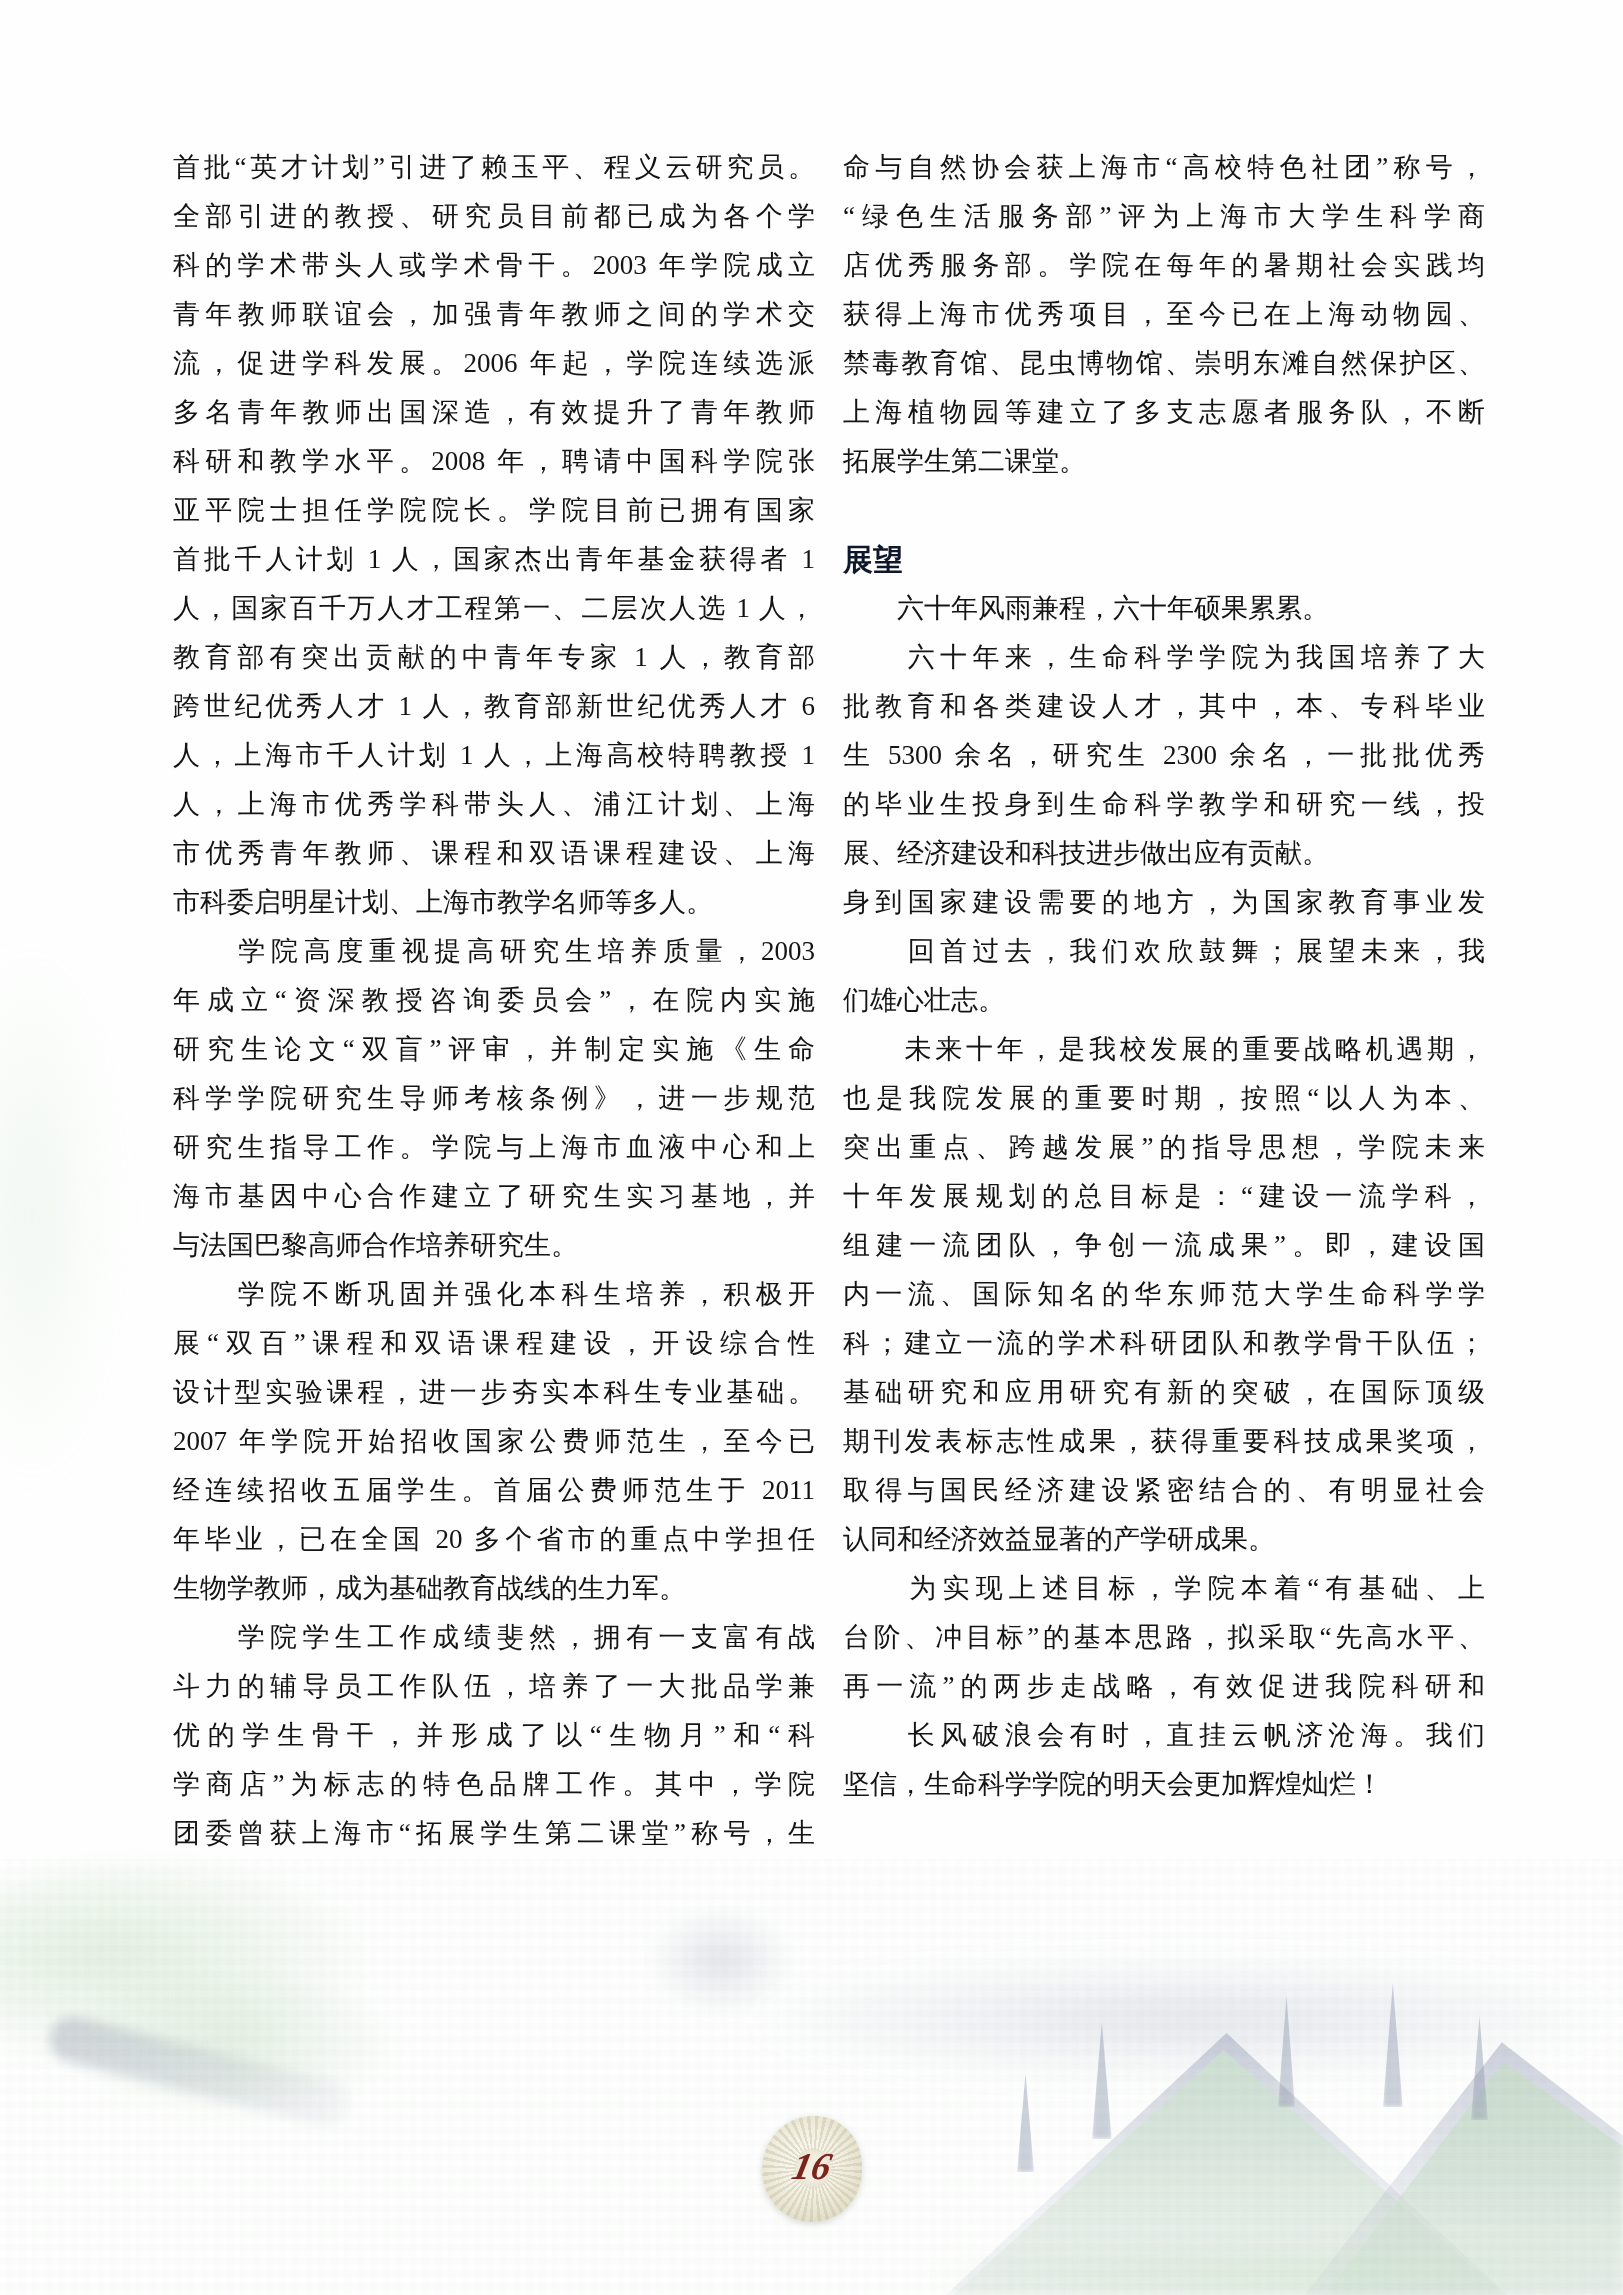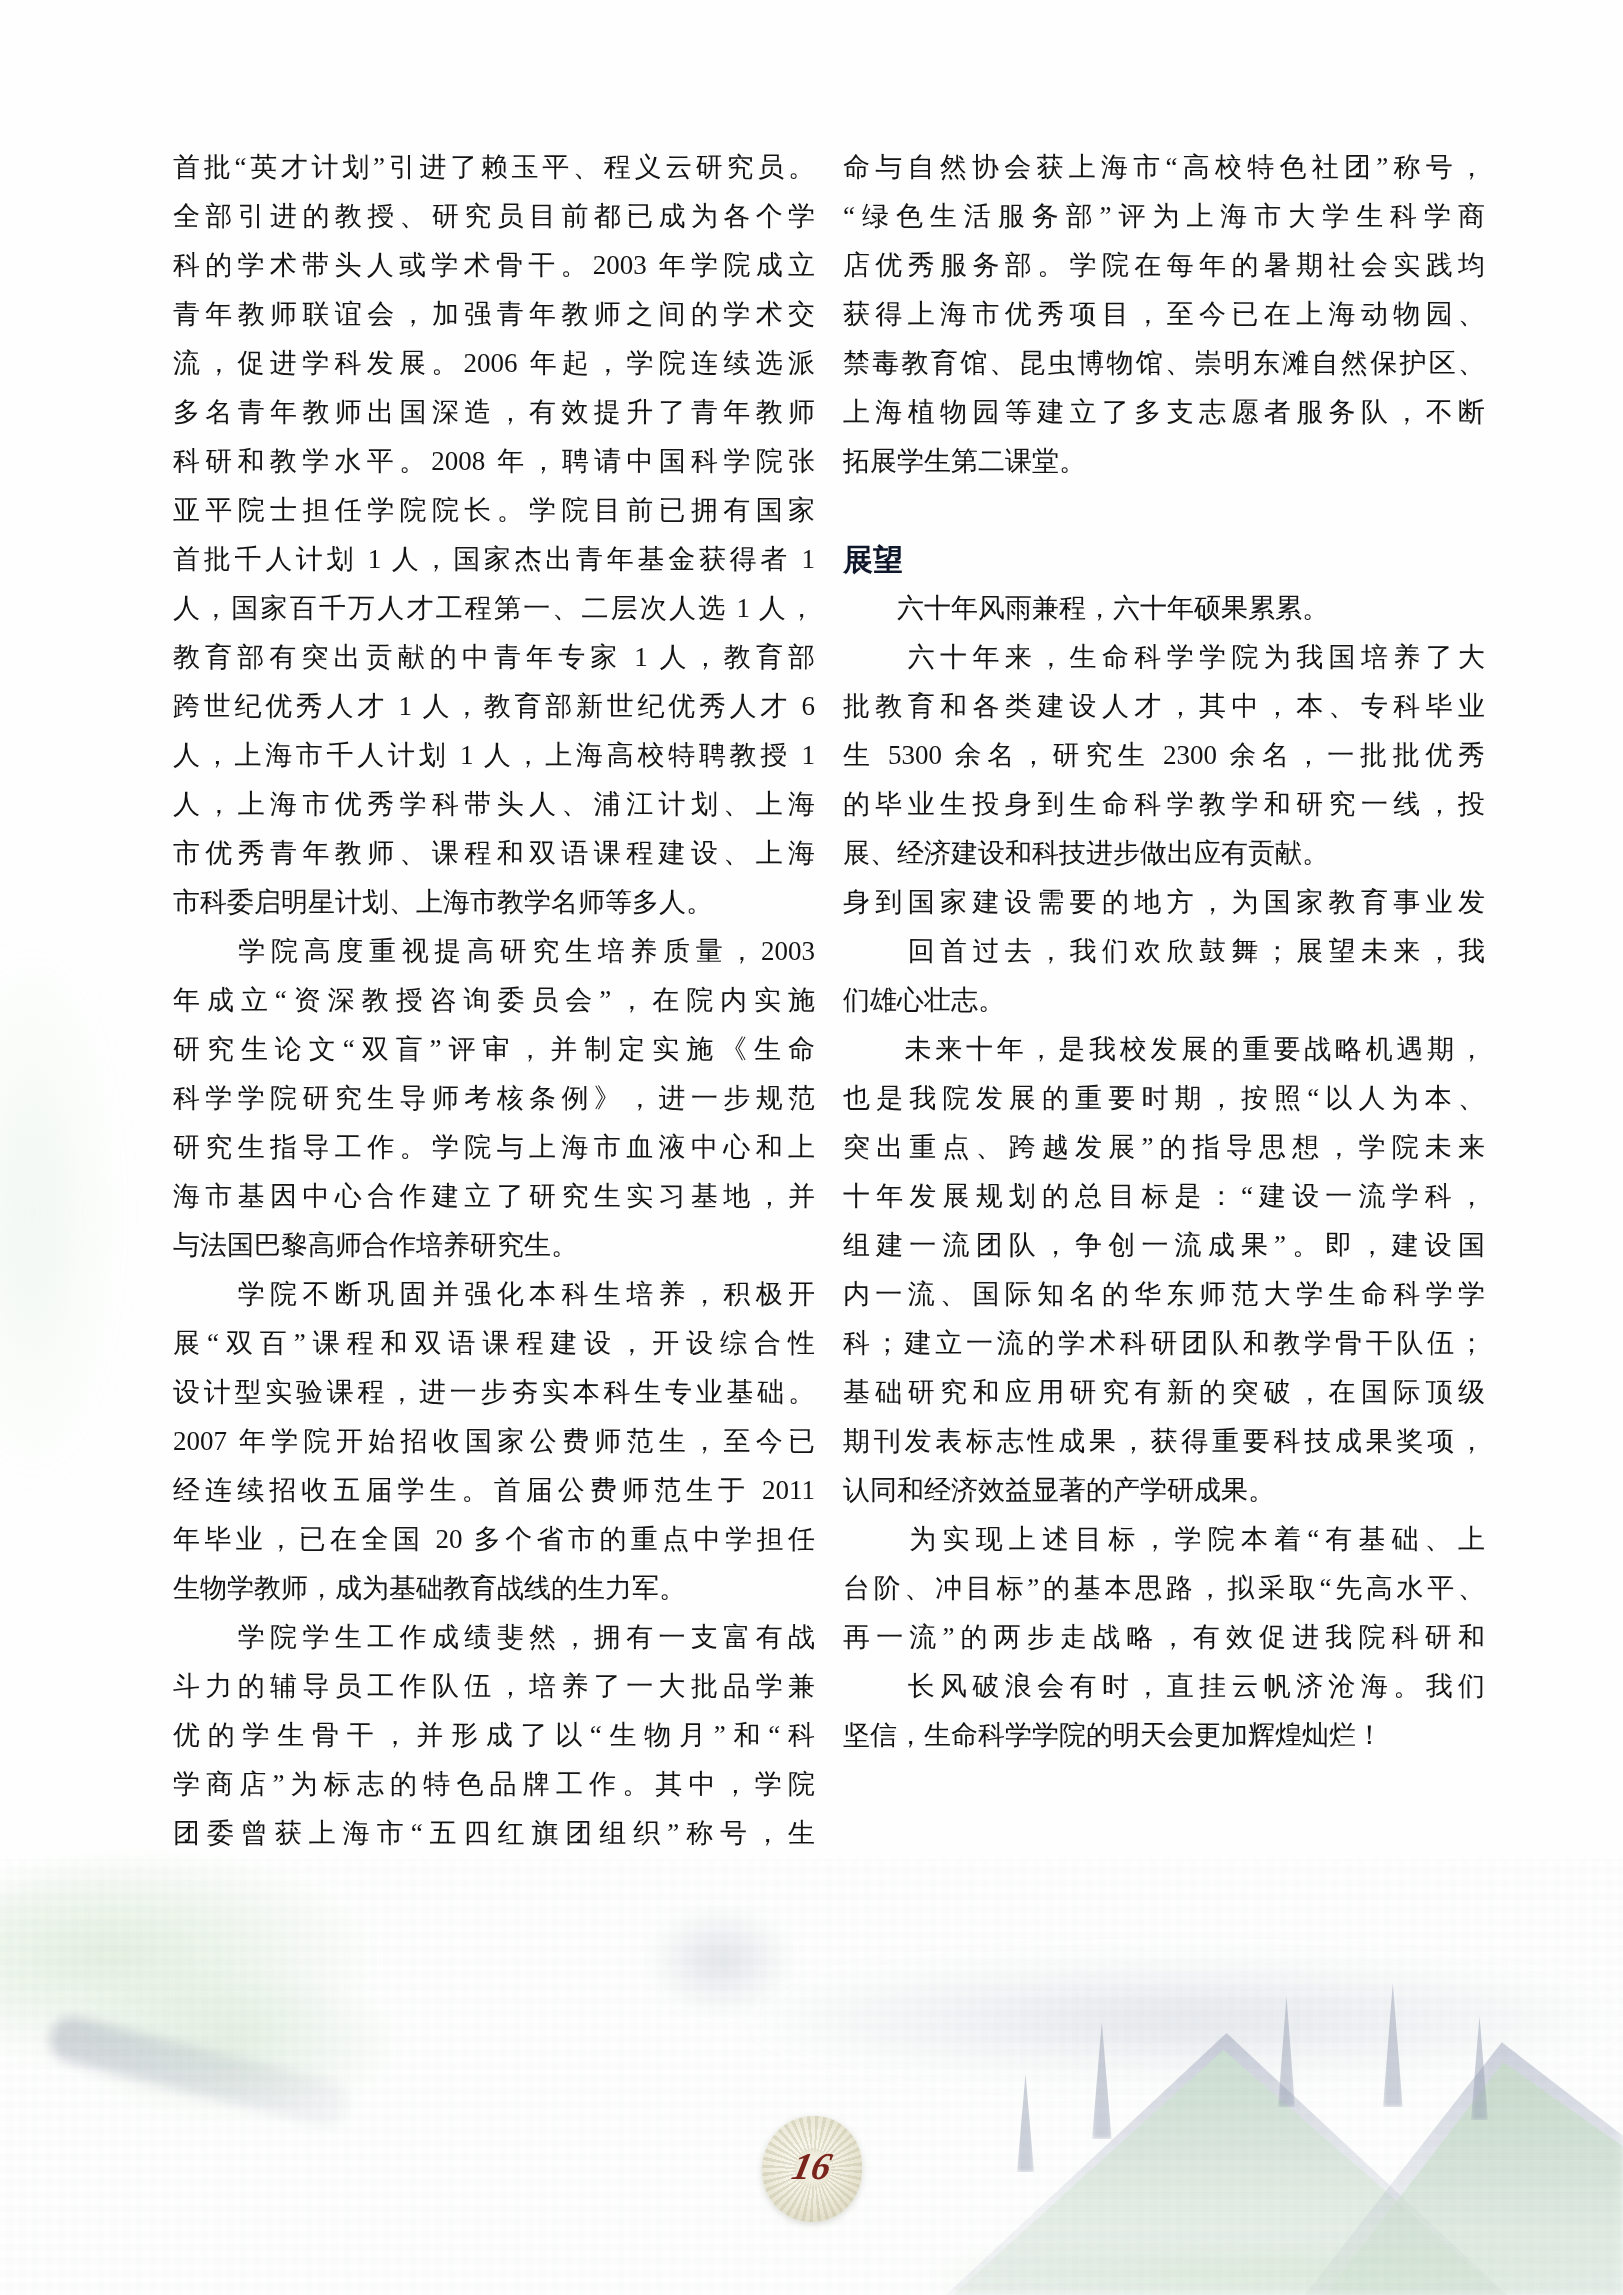--- a/index.html
+++ b/index.html
@@ -144,21 +144,21 @@
     <div class="line">展“双百”课程和双语课程建设，开设综合性</div>
     <div class="line">设计型实验课程，进一步夯实本科生专业基础。</div>
     <div class="line">2007 年学院开始招收国家公费师范生，至今已</div>
     <div class="line">经连续招收五届学生。首届公费师范生于 2011</div>
     <div class="line">年毕业，已在全国 20 多个省市的重点中学担任</div>
     <div class="line no-j">生物学教师，成为基础教育战线的生力军。</div>
     <div class="line">　　学院学生工作成绩斐然，拥有一支富有战</div>
     <div class="line">斗力的辅导员工作队伍，培养了一大批品学兼</div>
     <div class="line">优的学生骨干，并形成了以“生物月”和“科</div>
     <div class="line">学商店”为标志的特色品牌工作。其中，学院</div>
-    <div class="line">团委曾获上海市“五四红旗团组织”称号，生</div>
+    <div class="line">团委曾获上海市“拓展学生第二课堂”称号，生</div>
   </div>
 <div class="col col-right" id="col-right">
     <div class="line">命与自然协会获上海市“高校特色社团”称号，</div>
     <div class="line">“绿色生活服务部”评为上海市大学生科学商</div>
     <div class="line">店优秀服务部。学院在每年的暑期社会实践均</div>
     <div class="line">获得上海市优秀项目，至今已在上海动物园、</div>
     <div class="line">禁毒教育馆、昆虫博物馆、崇明东滩自然保护区、</div>
     <div class="line">上海植物园等建立了多支志愿者服务队，不断</div>
     <div class="line no-j">拓展学生第二课堂。</div>
     <div class="line no-j"></div>
@@ -174,20 +174,21 @@
     <div class="line no-j">们雄心壮志。</div>
     <div class="line">　　未来十年，是我校发展的重要战略机遇期，</div>
     <div class="line">也是我院发展的重要时期，按照“以人为本、</div>
     <div class="line">突出重点、跨越发展”的指导思想，学院未来</div>
     <div class="line">十年发展规划的总目标是：“建设一流学科，</div>
     <div class="line">组建一流团队，争创一流成果”。即，建设国</div>
     <div class="line">内一流、国际知名的华东师范大学生命科学学</div>
     <div class="line">科；建立一流的学术科研团队和教学骨干队伍；</div>
     <div class="line">基础研究和应用研究有新的突破，在国际顶级</div>
     <div class="line">期刊发表标志性成果，获得重要科技成果奖项，</div>
+    <div class="line">取得与国民经济建设紧密结合的、有明显社会</div>
     <div class="line no-j">认同和经济效益显著的产学研成果。</div>
     <div class="line">　　为实现上述目标，学院本着“有基础、上</div>
     <div class="line">台阶、冲目标”的基本思路，拟采取“先高水平、</div>
     <div class="line">再一流”的两步走战略，有效促进我院科研和</div>
     <div class="line">　　长风破浪会有时，直挂云帆济沧海。我们</div>
     <div class="line no-j">坚信，生命科学学院的明天会更加辉煌灿烂！</div>
   </div>
 
 <div class="shell">
   <div class="shell-core"></div>

